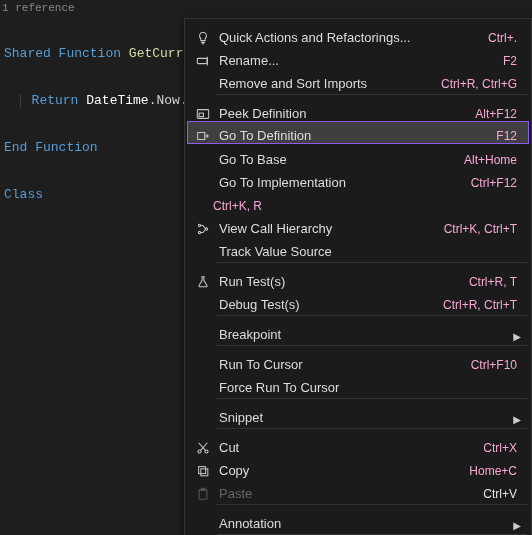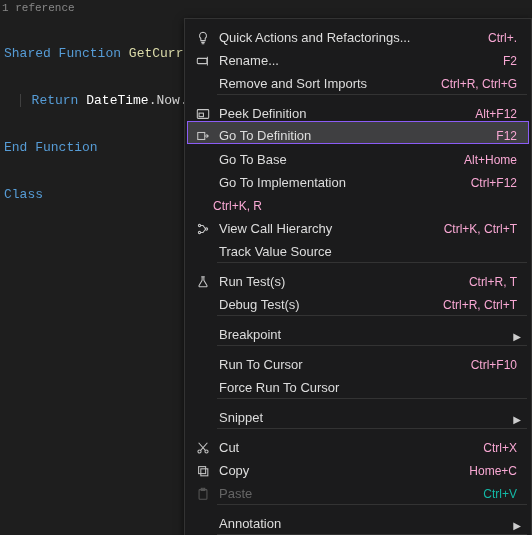--- a/index.html
+++ b/index.html
@@ -15,21 +15,21 @@
   .indent-bar{display:inline-block;width:1px;height:13px;background:#404040;vertical-align:middle;margin-right:11px}
 
   .menu{position:absolute;top:16px;left:184px;width:342px;background:#1b1b1c;border:1px solid #333;box-shadow:0 2px 8px rgba(0,0,0,.6);font-family:"Segoe UI",Arial,sans-serif;font-size:13px;color:#ddd;padding:3px 2px}
   .mi{display:flex;align-items:flex-end;height:23px;padding:0 6px}
   .mi.hover{background:#3f3f41;border:1px solid #8b5cf6;padding:0 5px;height:21px}
   .mi.disabled{color:#656565}
   .ico{width:20px;display:flex;align-items:center;justify-content:center;flex:0 0 20px;color:#c5c5c5}
   .mi.disabled .ico{color:#555}
   .lbl{flex:1 1 auto;padding-left:6px}
   .sc{flex:0 0 auto;padding-right:6px;color:#f9a8d4;font-size:12px}
-  .mi.disabled .sc{color:#14b8a6}
+  .mi.disabled .sc{color:#e5e5e5}
   .sub{flex:0 0 auto;color:#ccc;font-size:10px;padding-right:2px}
   .sep{height:1px;background:#333;margin:3px 2px 3px 30px}
   svg{display:block}
 </style>
 </head>
 <body>
 
 <div class="wrap">
   <div class="ref">1 reference</div>
   <div class="code">

